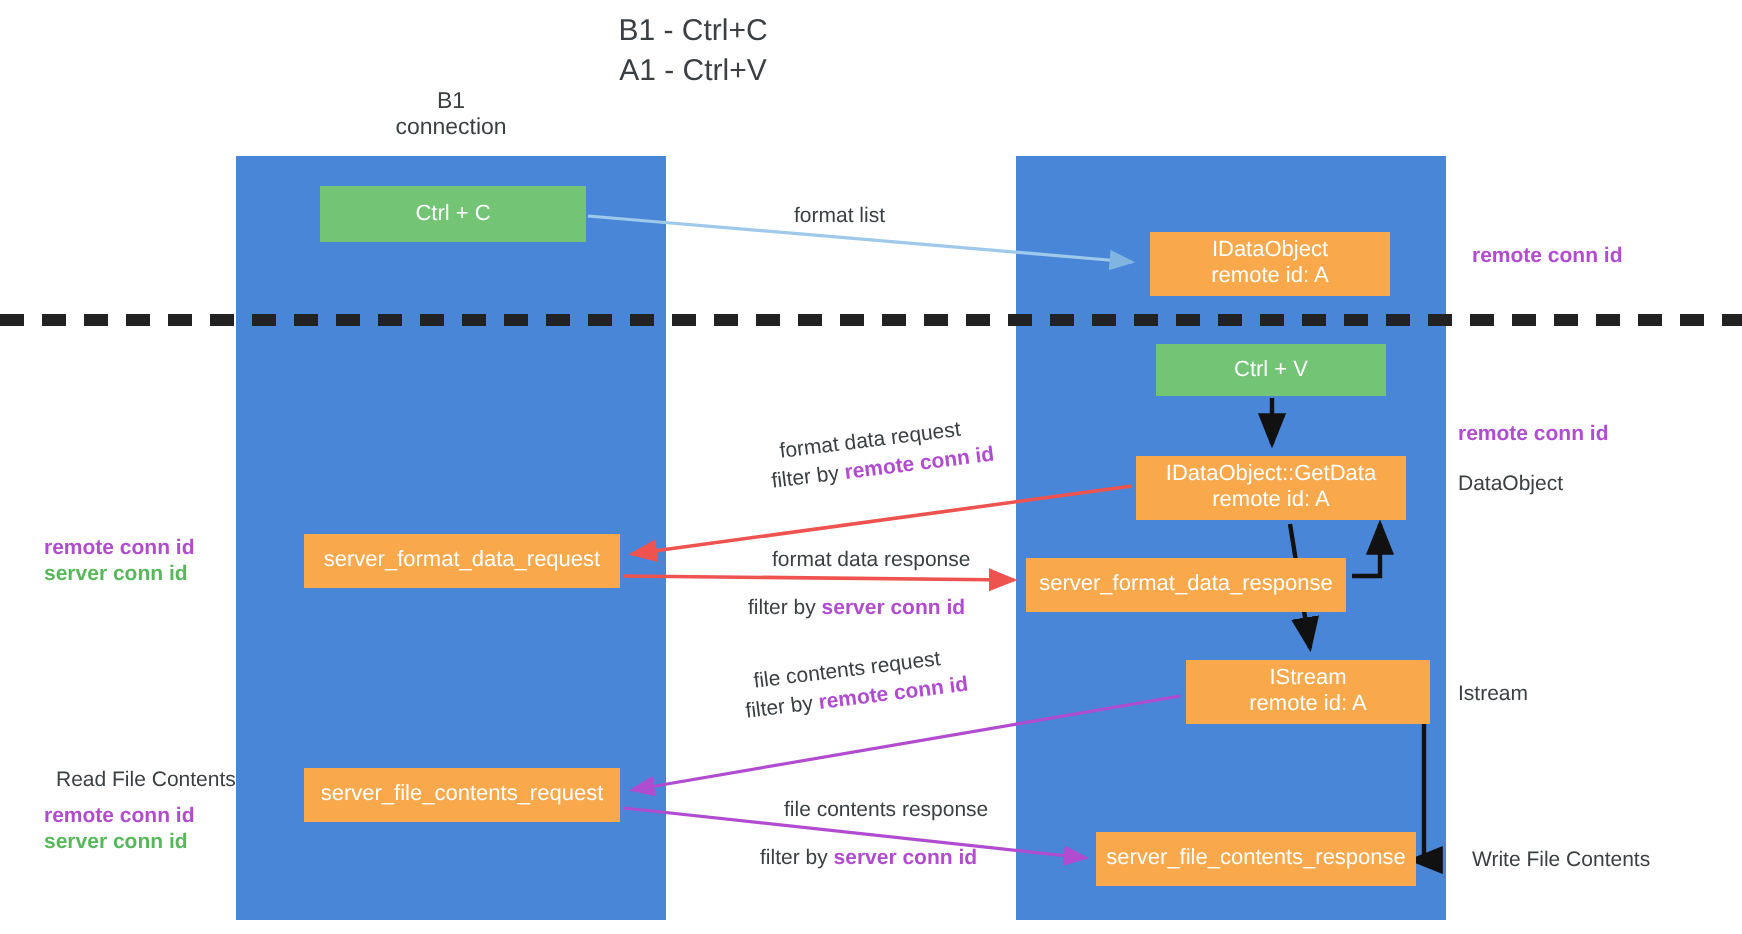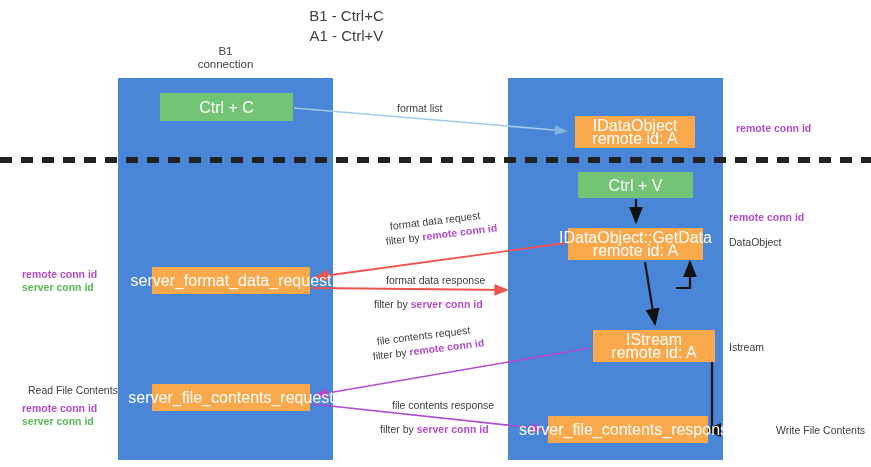--- a/index.html
+++ b/index.html
@@ -27,21 +27,21 @@
     position:absolute;text-align:center;font-size:11.5px;color:#3c4043;
     line-height:13px;white-space:pre-line;width:215px;
   }
   #hdr-b1{left:118px;top:45px;}
   #hdr-a1{left:508px;top:45px;}
 
   
   .node{
     position:absolute;
     display:flex;flex-direction:column;align-items:center;justify-content:center;
-    color:#ffffff;font-size:16px;line-height:13px;text-align:center;
+    color:#ffffff;font-size:11px;line-height:13px;text-align:center;
     white-space:pre-line;box-sizing:border-box;
   }
   .node.green{background:#74c476;}
   .node.orange{background:#f9a94c;}
 
   #n-ctrlc{left:160px;top:93px;width:133px;height:28px;}
   #n-ifdataobject{left:575px;top:116px;width:120px;height:32px;}
   #n-ctrlv{left:578px;top:172px;width:115px;height:26px;}
   #n-getdata{left:568px;top:228px;width:135px;height:32px;text-align:center;}
   #n-sfdreq{left:152px;top:267px;width:158px;height:27px;}
@@ -53,21 +53,21 @@
   
   .annot{position:absolute;font-size:10.5px;line-height:13px;white-space:pre-line;}
   .annot.plain{color:#3c4043;}
   .annot.purple{color:#b14bcf;font-weight:bold;}
   .annot.green{color:#57b85a;font-weight:bold;}
 
   #an-remote-1{left:736px;top:122px;}
   #an-remote-2{left:729px;top:211px;}
   #an-dataobject{left:729px;top:236px;}
   #an-istream{left:729px;top:341px;}
-  #an-write{left:736px;top:424px;margin-left:40px;}
+  #an-write{left:736px;top:424px;}
 
   #an-left-1-p{left:22px;top:268px;}
   #an-left-1-g{left:22px;top:281px;}
   #an-read{left:28px;top:384px;}
   #an-left-2-p{left:22px;top:402px;}
   #an-left-2-g{left:22px;top:415px;}
 
   
   .edge-label{
     position:absolute;font-size:10.5px;line-height:14px;color:#3c4043;
@@ -137,20 +137,21 @@
   <div class="lane-header" id="hdr-b1">B1
 connection</div>
 
   <div class="node green" id="n-ctrlc">Ctrl + C</div>
   <div class="node orange" id="n-ifdataobject">IDataObject
 remote id: A</div>
   <div class="node green" id="n-ctrlv">Ctrl + V</div>
   <div class="node orange" id="n-getdata">IDataObject::GetData
 remote id: A</div>
   <div class="node orange" id="n-sfdreq">server_format_data_request</div>
+  <div class="node orange" id="n-sfdres">server_format_data_response</div>
   <div class="node orange" id="n-istream">IStream
 remote id: A</div>
   <div class="node orange" id="n-sfcres">server_file_contents_response</div>
   <div class="node orange" id="n-sfcreq">server_file_contents_request</div>
 
   <div class="annot purple" id="an-remote-1">remote conn id</div>
   <div class="annot purple" id="an-remote-2">remote conn id</div>
   <div class="annot plain" id="an-dataobject">DataObject</div>
   <div class="annot plain" id="an-istream">Istream</div>
   <div class="annot plain" id="an-write">Write File Contents</div>

